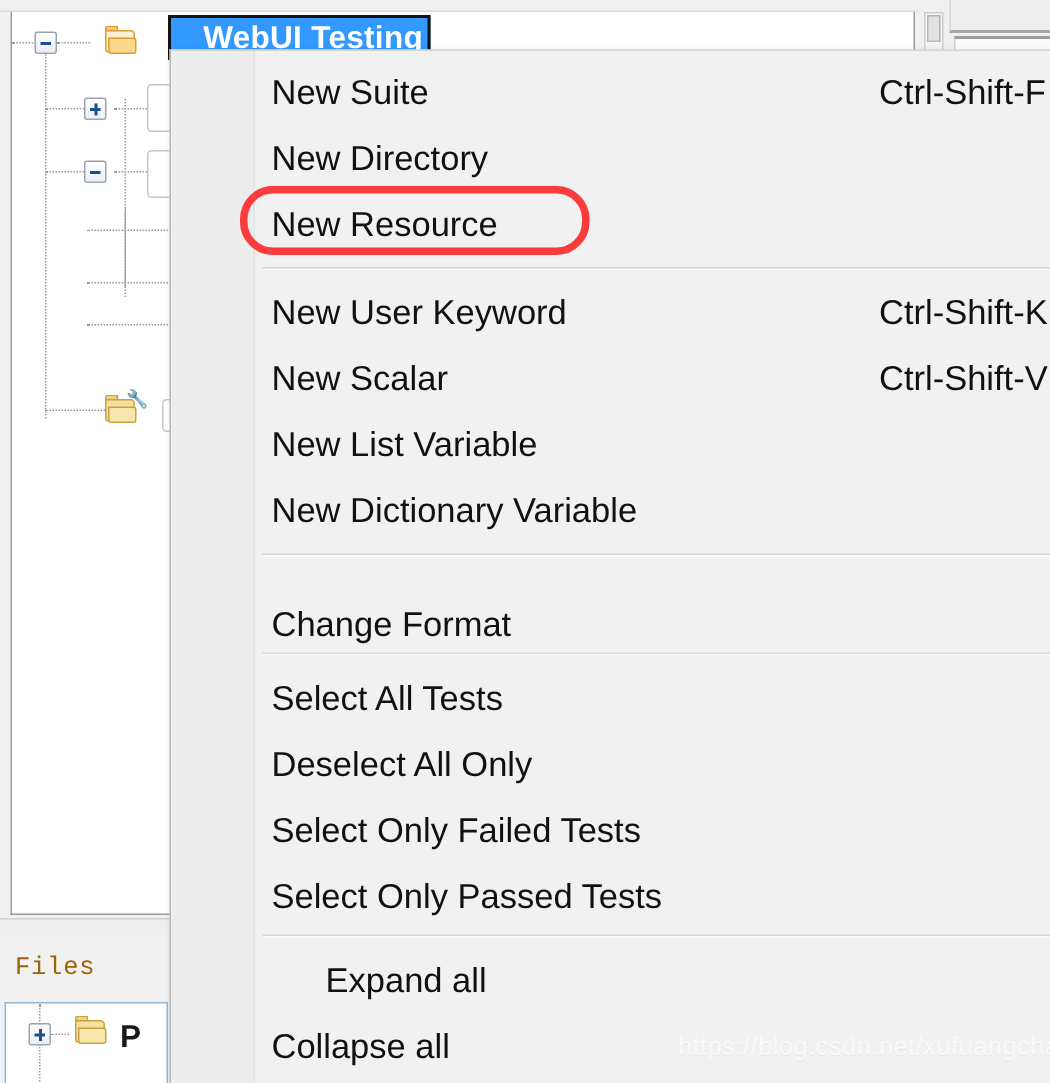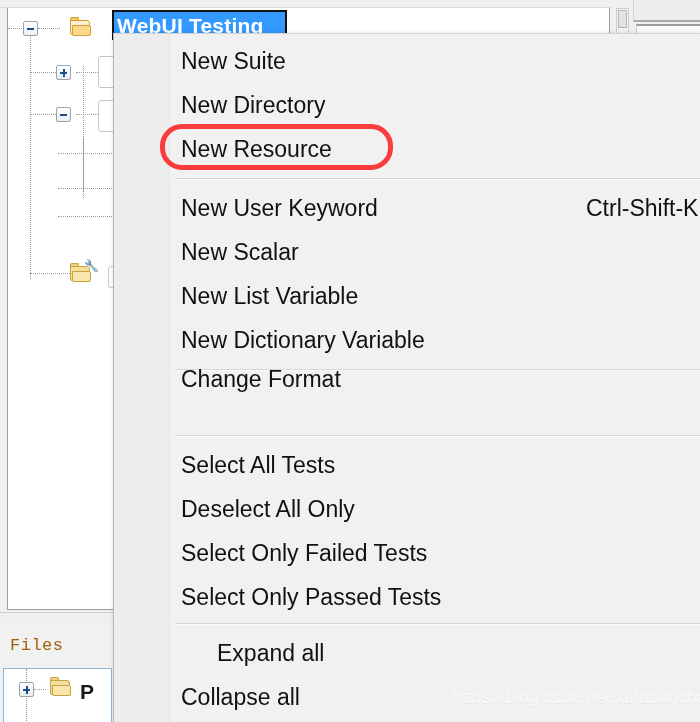--- a/index.html
+++ b/index.html
@@ -123,20 +123,21 @@
     background: #3399ff;
     border: 2px solid #111111;
     box-sizing: border-box;
     color: #ffffff;
     font-size: 21px;
     font-weight: 600;
     line-height: 28px;
     padding: 0 3px;
     white-space: nowrap;
     letter-spacing: .2px;
+    text-align: right;
   }
 
   
   .node-stub {
     position: absolute;
     background: #ffffff;
     border: 1px solid #c6c6c6;
     border-radius: 3px;
     box-sizing: border-box;
   }
@@ -383,50 +384,52 @@
     </div>
   </div>
   <div class="files-node-label">P</div>
 
   <div class="menu">
     <div class="menu-gutter"></div>
     <div class="menu-items">
 
       <div class="menu-item" style="top:5px;">
         <span class="label">New Suite</span>
+        <span class="accel">Ctrl-Shift-F</span>
       </div>
       <div class="menu-item" style="top:49px;">
         <span class="label">New Directory</span>
         <span class="accel"></span>
       </div>
       <div class="menu-item" style="top:93px;">
         <span class="label">New Resource</span>
         <span class="accel"></span>
       </div>
 
       <div class="menu-sep" style="top:144px;"></div>
 
       <div class="menu-item" style="top:152px;">
         <span class="label">New User Keyword</span>
         <span class="accel">Ctrl-Shift-K</span>
       </div>
       <div class="menu-item" style="top:196px;">
         <span class="label">New Scalar</span>
+        <span class="accel">Ctrl-Shift-V</span>
       </div>
       <div class="menu-item" style="top:240px;">
         <span class="label">New List Variable</span>
       </div>
       <div class="menu-item" style="top:284px;">
         <span class="label">New Dictionary Variable</span>
         <span class="accel"></span>
       </div>
 
       <div class="menu-sep" style="top:335px;"></div>
 
-      <div class="menu-item" style="top:323px;text-align:center;">
+      <div class="menu-item" style="top:360px;text-align:center;">
         <span class="label">Change Format</span>
         <span class="accel"></span>
       </div>
 
       <div class="menu-sep" style="top:401px;"></div>
 
       <div class="menu-item" style="top:409px;">
         <span class="label">Select All Tests</span>
         <span class="accel"></span>
       </div>

